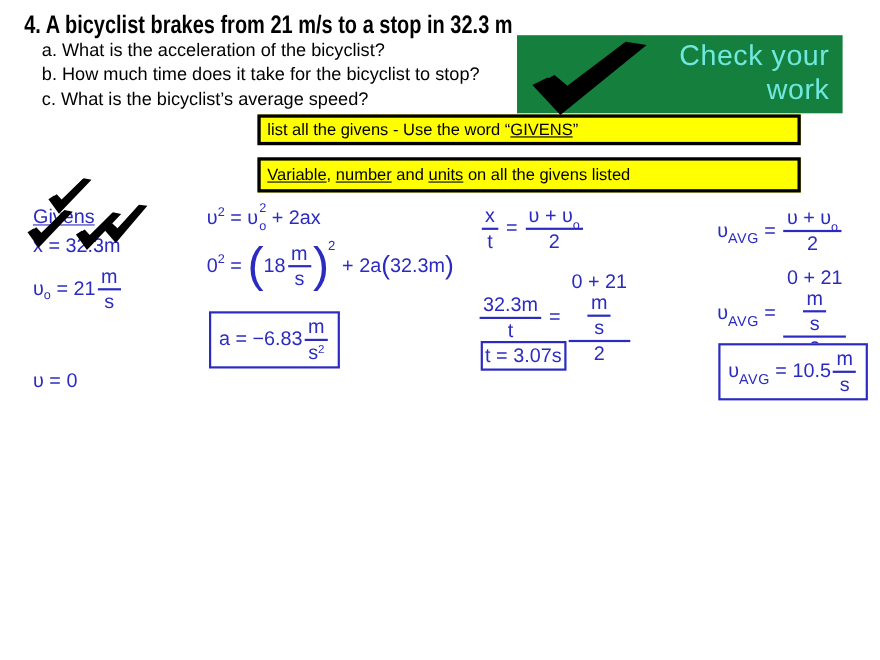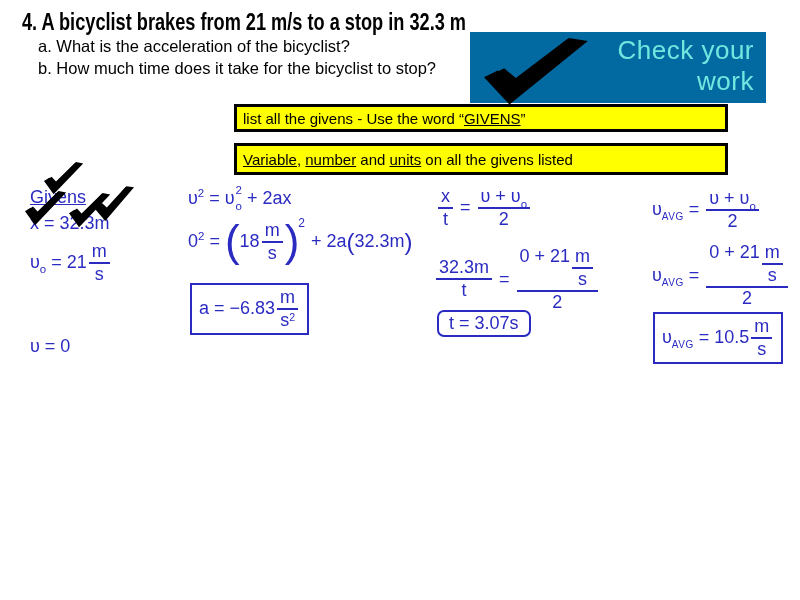--- a/index.html
+++ b/index.html
@@ -6,45 +6,45 @@
   #slide{position:relative;width:800px;height:600px;background:#fff;overflow:hidden;
          font-family:"Liberation Sans",sans-serif;color:#000;}
   .abs{position:absolute;}
 
   
   #title{left:22px;top:9px;font-size:23px;font-weight:bold;white-space:nowrap;
          transform:scaleX(0.79);transform-origin:0 0;letter-spacing:0px;}
   .question{left:38px;font-size:16.5px;line-height:21.5px;white-space:nowrap;}
 
   
-  #banner{left:470px;top:32px;width:296px;height:71px;background:#0369a1;z-index:2;}
+  #banner{left:470px;top:32px;width:296px;height:71px;background:#15803d;z-index:2;}
   #banner-text{position:absolute;right:12px;top:3px;text-align:right;
                font-size:26px;line-height:31px;color:#70e8e0;letter-spacing:0.5px;}
 
   
   .ybox{left:234px;width:494px;background:#ffff00;border:3px solid #000;box-sizing:border-box;
         display:flex;align-items:center;padding-left:6px;font-size:15px;white-space:pre-wrap;}
   #ybox1{top:104px;height:28px;}
   #ybox2{top:143px;height:32px;text-align:right;}
   .uline{text-decoration:underline;}
 
   
   .math{color:#2b2bc2;font-size:18px;}
   .mrow{display:flex;align-items:center;white-space:nowrap;}
   .pre{white-space:pre;}
   .sup{font-size:11.5px;position:relative;top:-6px;}
   .sub{font-size:11.5px;position:relative;top:6px;}
-  .subavg{font-size:10px;position:relative;top:7px;letter-spacing:0.5px;text-align:center;}
+  .subavg{font-size:13px;position:relative;top:7px;letter-spacing:0.5px;text-align:center;}
   .ssstack{display:inline-flex;flex-direction:column;align-items:flex-start;
            font-size:11.5px;line-height:1;gap:4px;margin-left:1px;}
   .frac{display:inline-flex;flex-direction:column;align-items:center;margin:0 2px;line-height:1.05;}
   .fnum{border-bottom:2px solid currentColor;padding:0 3px 1px;text-align:center;}
   .fden{padding-top:1px;text-align:center;}
   .fsup{font-size:10.5px;vertical-align:5px;}
-  .nrow{display:inline-flex;}
+  .nrow{display:inline-flex;align-items:center;flex-direction:column;}
   .bp{font-size:44px;font-weight:400;line-height:0.85;transform:translateY(-1px);}
   .mp{font-size:24px;font-weight:400;line-height:1;}
   .ptop{font-size:12px;position:relative;top:-19px;left:-1px;}
   .ansbox{border:2px solid #2b2bc2;display:inline-flex;align-items:center;
           padding:3px 7px;background:#fff;}
 
   
   .chk{position:absolute;overflow:visible;z-index:3;}
   #big-check{--ring:#6e0b0b;}
 </style>
@@ -58,20 +58,21 @@
       <g id="chk-core">
         <polygon class="p1" points="0,52 24,88 98,4 80,0 28,58 13,43"></polygon>
         <polygon class="p2" points="8,48 25,79 94,5 78,2 30,53 19,40"></polygon>
       </g>
     </defs>
   </svg>
 
   <div class="abs" id="title">4. A bicyclist brakes from 21 m/s to a stop in 32.3 m</div>
   <div class="abs question" style="top:36px;">a. What is the acceleration of the bicyclist?</div>
   <div class="abs question" style="top:58px;">b. How much time does it take for the bicyclist to stop?</div>
+  <div class="abs question" style="top:80px;">c. What is the bicyclist’s average speed?</div>
 
   <div class="abs" id="banner">
     <div id="banner-text">
       <div>Check your</div>
       <div>work</div>
     </div>
   </div>
   <svg class="chk" id="big-check" style="left:484px;top:38px;" width="106" height="68" viewBox="0 0 100 90" preserveAspectRatio="none">
     <use href="#chk-core"></use>
   </svg>
@@ -162,21 +163,21 @@
         <span class="fnum"><span class="nrow">
             <span class="pre">0 + 21</span>
             <span class="frac">
               <span class="fnum">m</span>
               <span class="fden">s</span>
             </span>
           </span></span>
       <span class="fden">2</span>
       </span>
   </div>
-  <div class="abs math ansbox" style="left:437px;top:310px;padding:1px 10px;border-radius:7px;">
+  <div class="abs math ansbox" style="left:437px;top:310px;padding:1px 2px;">
     <span>t = 3.07s</span>
   </div>
 
   <div class="abs math mrow" style="left:652px;top:189px;">
     <span>υ</span>
       <span class="subavg">AVG</span>
     <span class="pre"> = </span>
     <span class="frac">
         <span class="fnum"><span>υ + υ</span><span class="sub">o</span></span>
       <span class="fden">2</span>

